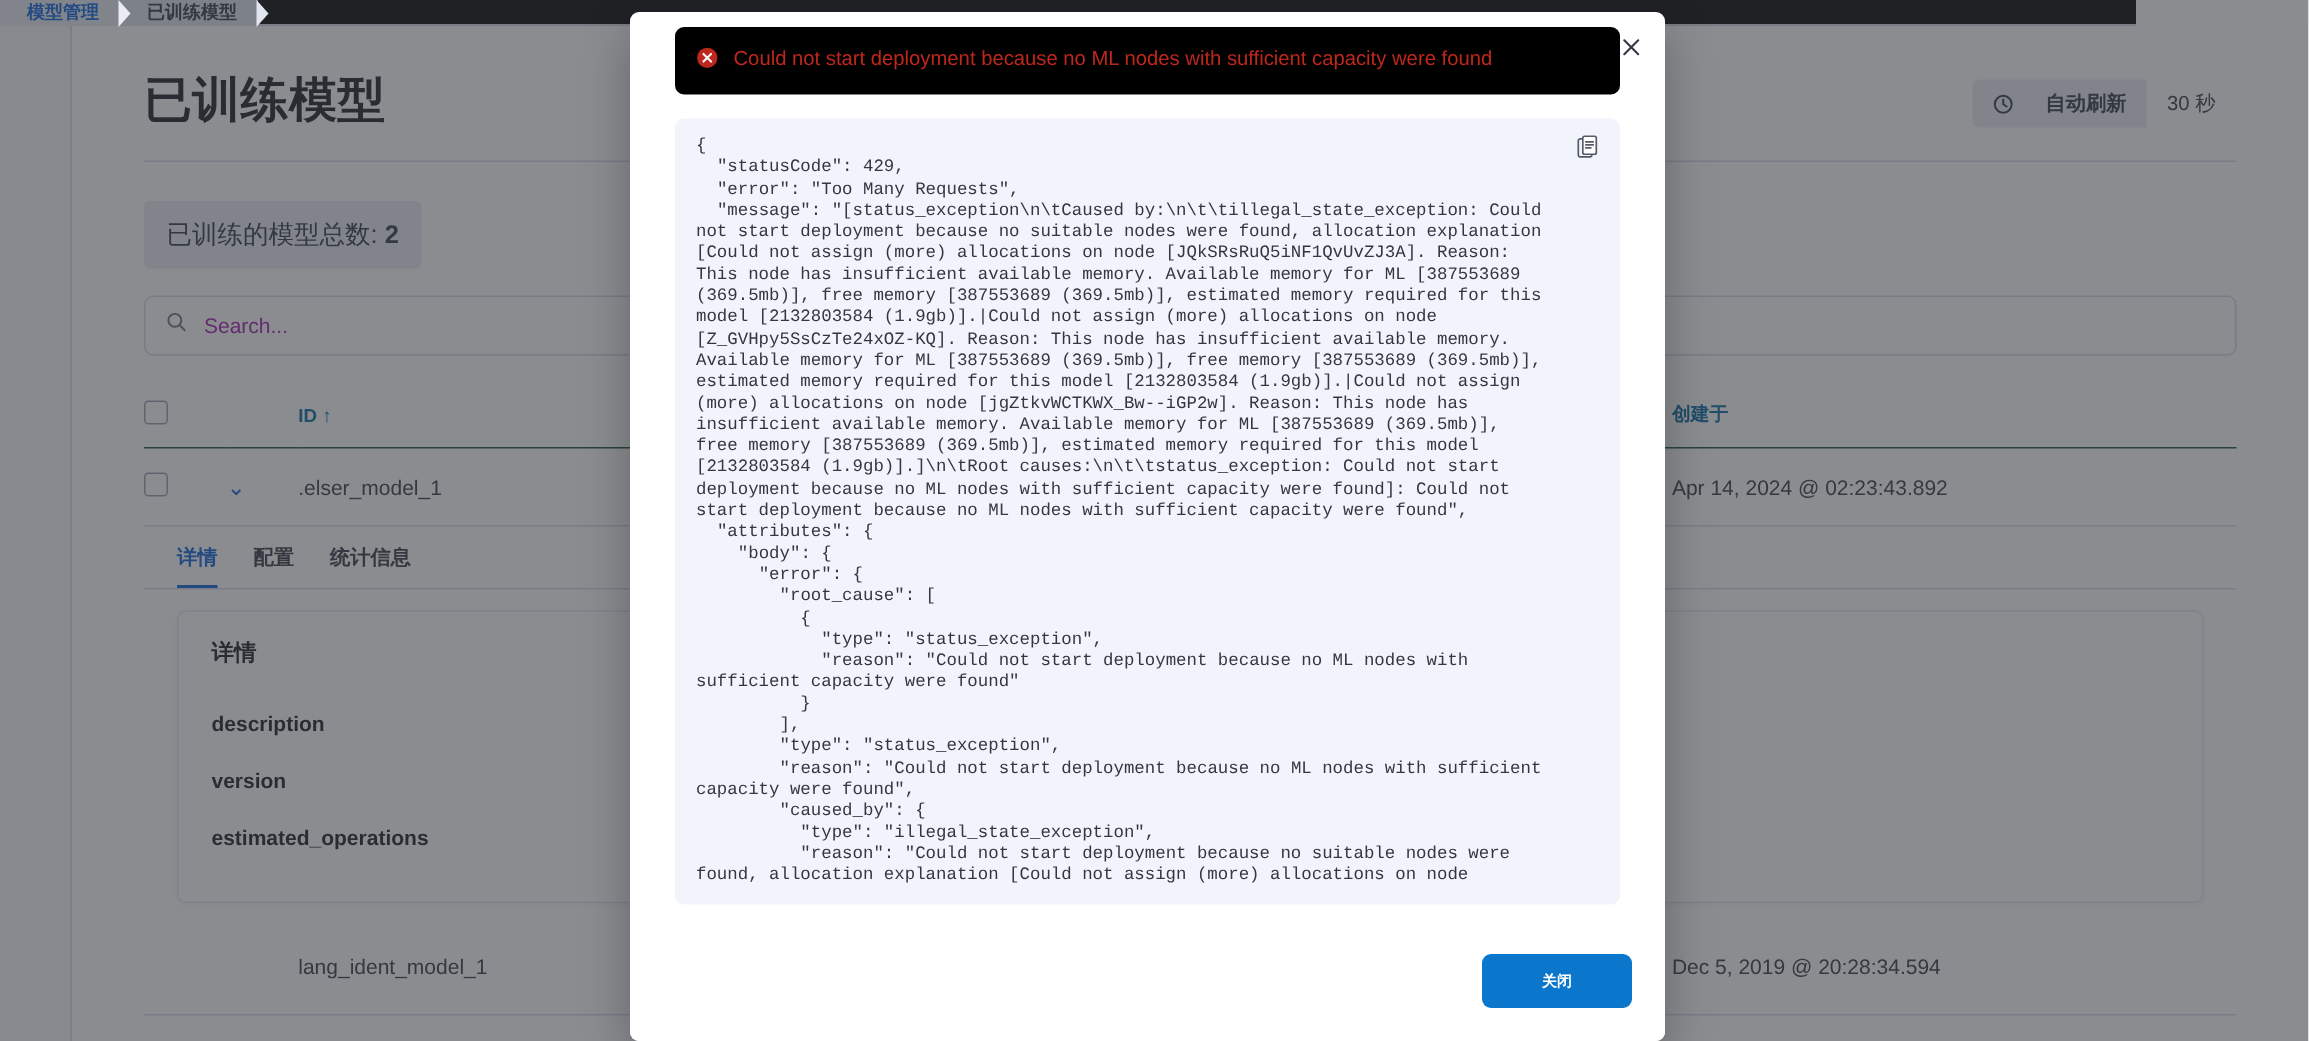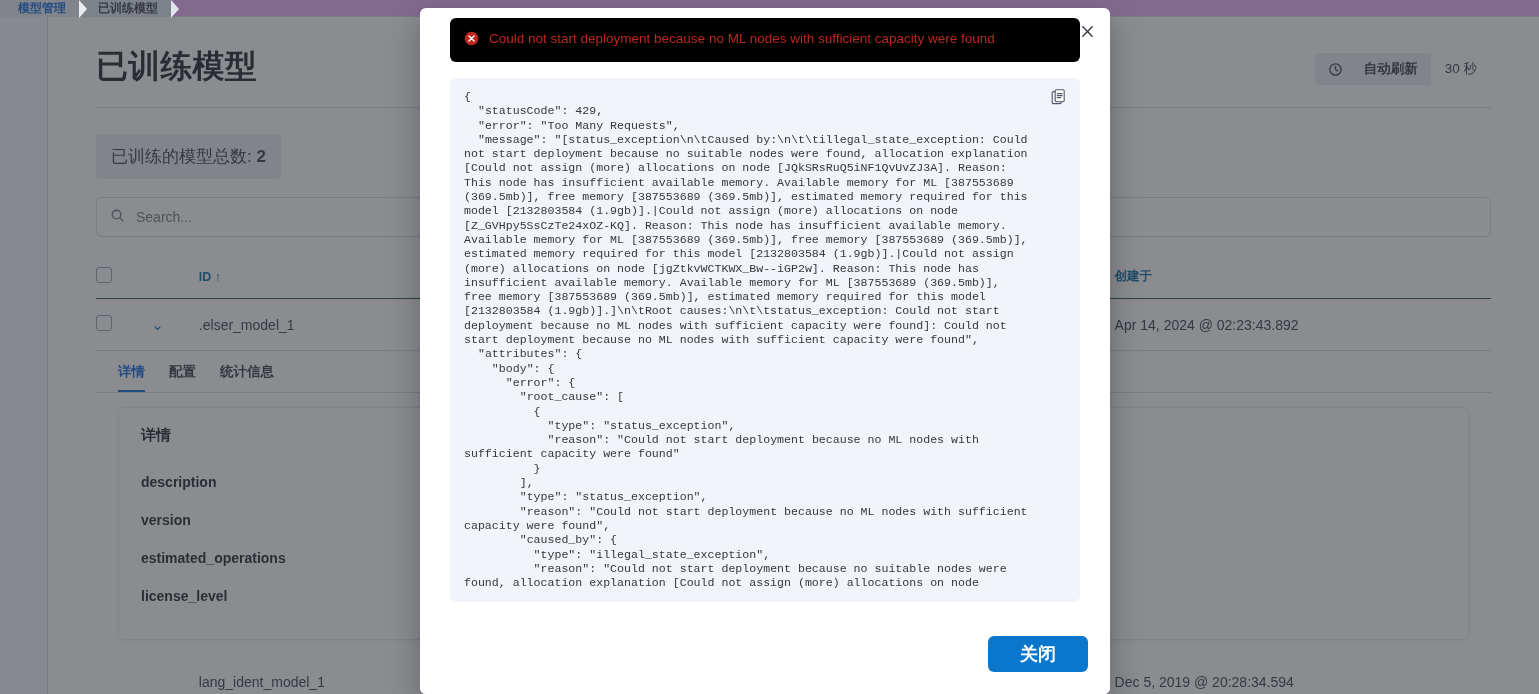--- a/index.html
+++ b/index.html
@@ -9,22 +9,22 @@
     overflow: hidden;
     font-family: "Liberation Sans", sans-serif;
     background: #ffffff;
   }
   #root { position: relative; width: 1539px; height: 694px; overflow: hidden; background:#fff; }
 
   
   #page { position: absolute; inset: 0; background: #ffffff; }
 
   .breadcrumb-bar {
-    position: absolute; left: 0; top: 0; width: 1539px; height: 17px;
-    background: #f0abfc; display: flex; align-items: center;
+    position: absolute; left: 0; top: 0; width: 1424px; height: 17px;
+    background: #000000; display: flex; align-items: center;
     border-bottom: 1px solid #d3dae6;
   }
   .crumb {
     position: relative; height: 17px; display: flex; align-items: center;
     padding: 0 14px 0 18px; font-size: 12px; font-weight: 600;
     background: #e9edf3; color: #0b64dd; white-space: nowrap;
   }
   .crumb.second { background: #e0e5ee; color: #343741; }
   .crumb:after {
     content: ""; position: absolute; right: -7px; top: 0;
@@ -62,21 +62,21 @@
     background: #e9edf3; color: #343741; border-radius: 4px;
     padding: 11px 15px; font-size: 17px;
   }
   .total-pill b { font-weight: 700; }
 
   .search-box {
     margin-top: 18px; height: 40px; border: 1px solid #d3dae6; border-radius: 6px;
     display: flex; align-items: center; padding: 0 13px; gap: 11px;
     box-shadow: 0 1px 1px rgba(0,0,0,.03);
   }
-  .search-box .ph { color: #737373; font-size: 14px; }
+  .search-box .ph { color: #a21caf; font-size: 14px; }
 
   table.models { width: 100%; border-collapse: collapse; margin-top: 18px; }
   table.models th {
     text-align: left; font-size: 12.5px; font-weight: 700; color: #0369a1;
     padding: 12px 0; border-bottom: 1px solid #14532d;
   }
   table.models td {
     font-size: 14px; color: #343741; padding: 16px 0;
     border-bottom: 1px solid #d3dae6; vertical-align: middle;
   }
@@ -148,21 +148,21 @@
     font-size: 11.6px; line-height: 14.3px; color: #343741;
     white-space: pre-wrap; word-break: break-word;
   }
 
   .modal-footer {
     padding: 14px 22px 22px 22px; display: flex; justify-content: flex-end;
     background: #fff;
   }
   .btn-primary {
     background: #0b77cc; color: #fff; border: none; border-radius: 6px;
-    font-size: 18px; font-weight: 600; padding: 0 22px; height: 36px;
+    font-size: 10px; font-weight: 600; padding: 0 22px; height: 36px;
     min-width: 100px; cursor: pointer; font-family: "Liberation Sans", sans-serif;
   }
 </style>
 </head>
 <body>
 
 <div id="root">
 
   <div id="page">
 
@@ -240,21 +240,20 @@
           <div class="sub-tab">配置</div>
           <div class="sub-tab">统计信息</div>
         </div>
         <div class="sub-tab-rule"></div>
 
         <div class="detail-panel">
           <h4>详情</h4>
           <div class="detail-row">description</div>
           <div class="detail-row">version</div>
           <div class="detail-row">estimated_operations</div>
-          <div class="detail-row">license_level</div>
         </div>
 
         <table class="models" style="margin-top:10px">
           <tbody>
             <tr>
               <td class="col-cb"></td>
               <td class="col-ex"></td>
               <td class="col-id">lang_ident_model_1</td>
               <td class="col-desc" style="white-space:pre-line">Model
 input te</td>

